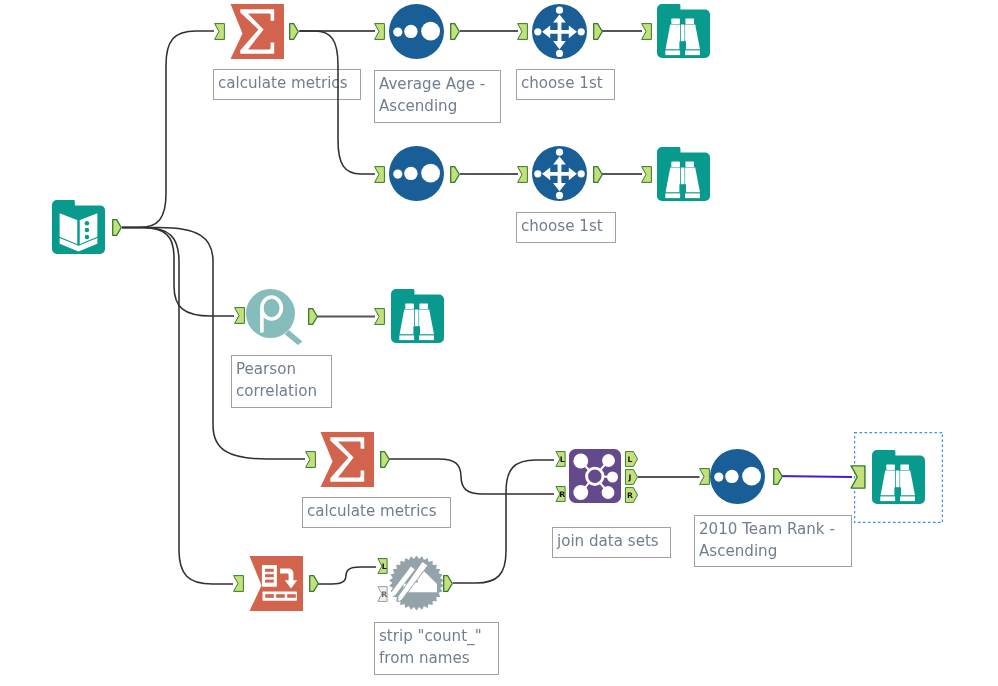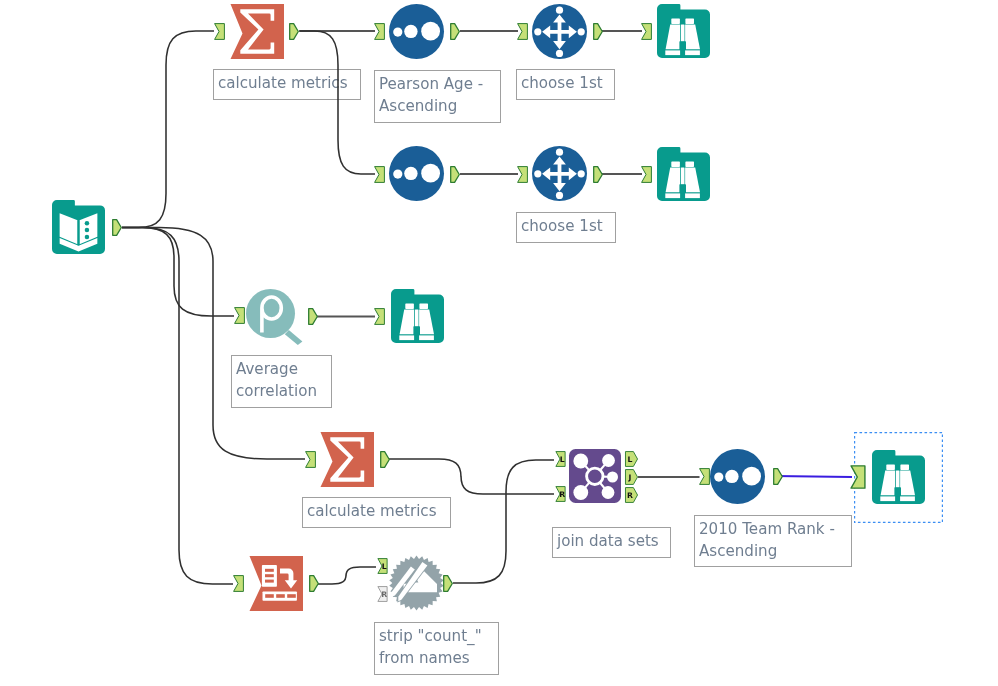--- a/index.html
+++ b/index.html
@@ -63,21 +63,21 @@
     </svg>
 <svg class="node" style="left:389px;top:4px" width="55" height="55" viewBox="0 0 55 55">
       <circle cx="27.5" cy="27.5" r="27.5" fill="#1a5e97"></circle>
       <circle cx="8.8" cy="28.1" r="4.6" fill="#fff"></circle>
       <circle cx="21.9" cy="27.4" r="6.7" fill="#fff"></circle>
       <circle cx="41.6" cy="27.2" r="9.4" fill="#fff"></circle>
     </svg>
 <svg class="node" style="left:450px;top:23px" width="11" height="17" viewBox="0 0 11 17">
       <path fill="#c5e078" stroke="#2e7d32" stroke-width="1.3" stroke-linejoin="round" d="M0.7,0.7 H4.6 L9.3,8.5 L4.6,16.3 H0.7 Z"></path>
     </svg>
-<div class="label" style="left:374px;top:70px;width:127px;height:53px">Pearson Age -
+<div class="label" style="left:374px;top:70px;width:127px;height:53px">Average Age -
 Ascending</div>
 <svg class="node" style="left:517px;top:23px" width="11" height="17" viewBox="0 0 11 17">
       <path fill="#c5e078" stroke="#2e7d32" stroke-width="1.0" stroke-linejoin="round" d="M0.6,0.6 H10.4 V16.4 H0.6 L5.0,8.5 Z"></path>
     </svg>
 <svg class="node" style="left:532px;top:4px" width="55" height="55" viewBox="0 0 55 55">
       <circle cx="27.5" cy="27.5" r="27.5" fill="#1a5e97"></circle>
       <path fill="#fff" d="M27.5,10.4 L33.9,18.5 L29.4,18.5 L29.4,25.9 L36.8,25.9 L36.8,21.4 L44.9,27.8 L36.8,34.2 L36.8,29.7 L29.4,29.7 L29.4,37.1 L33.9,37.1 L27.5,45.2 L21.1,37.1 L25.6,37.1 L25.6,29.7 L18.2,29.7 L18.2,34.2 L10.1,27.8 L18.2,21.4 L18.2,25.9 L25.6,25.9 L25.6,18.5 L21.1,18.5 Z"></path>
       <circle cx="27.5" cy="6.2" r="3.6" fill="#fff"></circle>
       <circle cx="27.5" cy="49.4" r="3.6" fill="#fff"></circle>
       <circle cx="49.2" cy="27.8" r="3.6" fill="#fff"></circle>
@@ -146,21 +146,21 @@
       <path fill="#c5e078" stroke="#2e7d32" stroke-width="1.0" stroke-linejoin="round" d="M0.6,0.6 H10.4 V16.4 H0.6 L5.0,8.5 Z"></path>
     </svg>
 <svg class="node" style="left:246px;top:288px" width="58" height="57" viewBox="0 0 58 57">
       <path fill="#86bcbb" d="M42.8,42.0 L56.4,53.4 L51.8,57.0 L38.8,46.2 Z"></path>
       <circle cx="24.5" cy="25.5" r="24.5" fill="#86bcbb"></circle>
       <path fill="none" stroke="#fff" stroke-width="3.6" stroke-linecap="butt" stroke-linejoin="round" d="M15.9,44.4 V20.0 A9.7,11.0 0 0 1 35.3,20.0 A9.7,11.0 0 0 1 15.9,20.0"></path>
     </svg>
 <svg class="node" style="left:308px;top:308px" width="11" height="17" viewBox="0 0 11 17">
       <path fill="#c5e078" stroke="#2e7d32" stroke-width="1.3" stroke-linejoin="round" d="M0.7,0.7 H4.6 L9.3,8.5 L4.6,16.3 H0.7 Z"></path>
     </svg>
-<div class="label" style="left:231px;top:355px;width:101px;height:53px">Average
+<div class="label" style="left:231px;top:355px;width:101px;height:53px">Pearson
 correlation</div>
 <svg class="node" style="left:374px;top:308px" width="11" height="17" viewBox="0 0 11 17">
       <path fill="#c5e078" stroke="#2e7d32" stroke-width="1.0" stroke-linejoin="round" d="M0.6,0.6 H10.4 V16.4 H0.6 L5.0,8.5 Z"></path>
     </svg>
 <svg class="node" style="left:391px;top:289px" width="53" height="54" viewBox="0 0 53 54">
       <path fill="#089b8d" d="M0,5 A5,5 0 0 1 5,0 H22.0 A1.4,1.4 0 0 1 23.4,1.4 V5.5 H48 A5,5 0 0 1 53,10.5 V49 A5,5 0 0 1 48,54 H5 A5,5 0 0 1 0,49 Z"></path>
       <rect x="14.3" y="14.4" width="8.6" height="5.6" rx="0.7" fill="#fff"></rect>
       <rect x="28.4" y="14.4" width="8.6" height="5.6" rx="0.7" fill="#fff"></rect>
       <path fill="#fff" d="M13.2,20.6 H23.1 V45.2 H8.6 Z"></path>
       <path fill="#fff" d="M28.1,20.6 H38.2 L43.0,45.2 H28.1 Z"></path>

